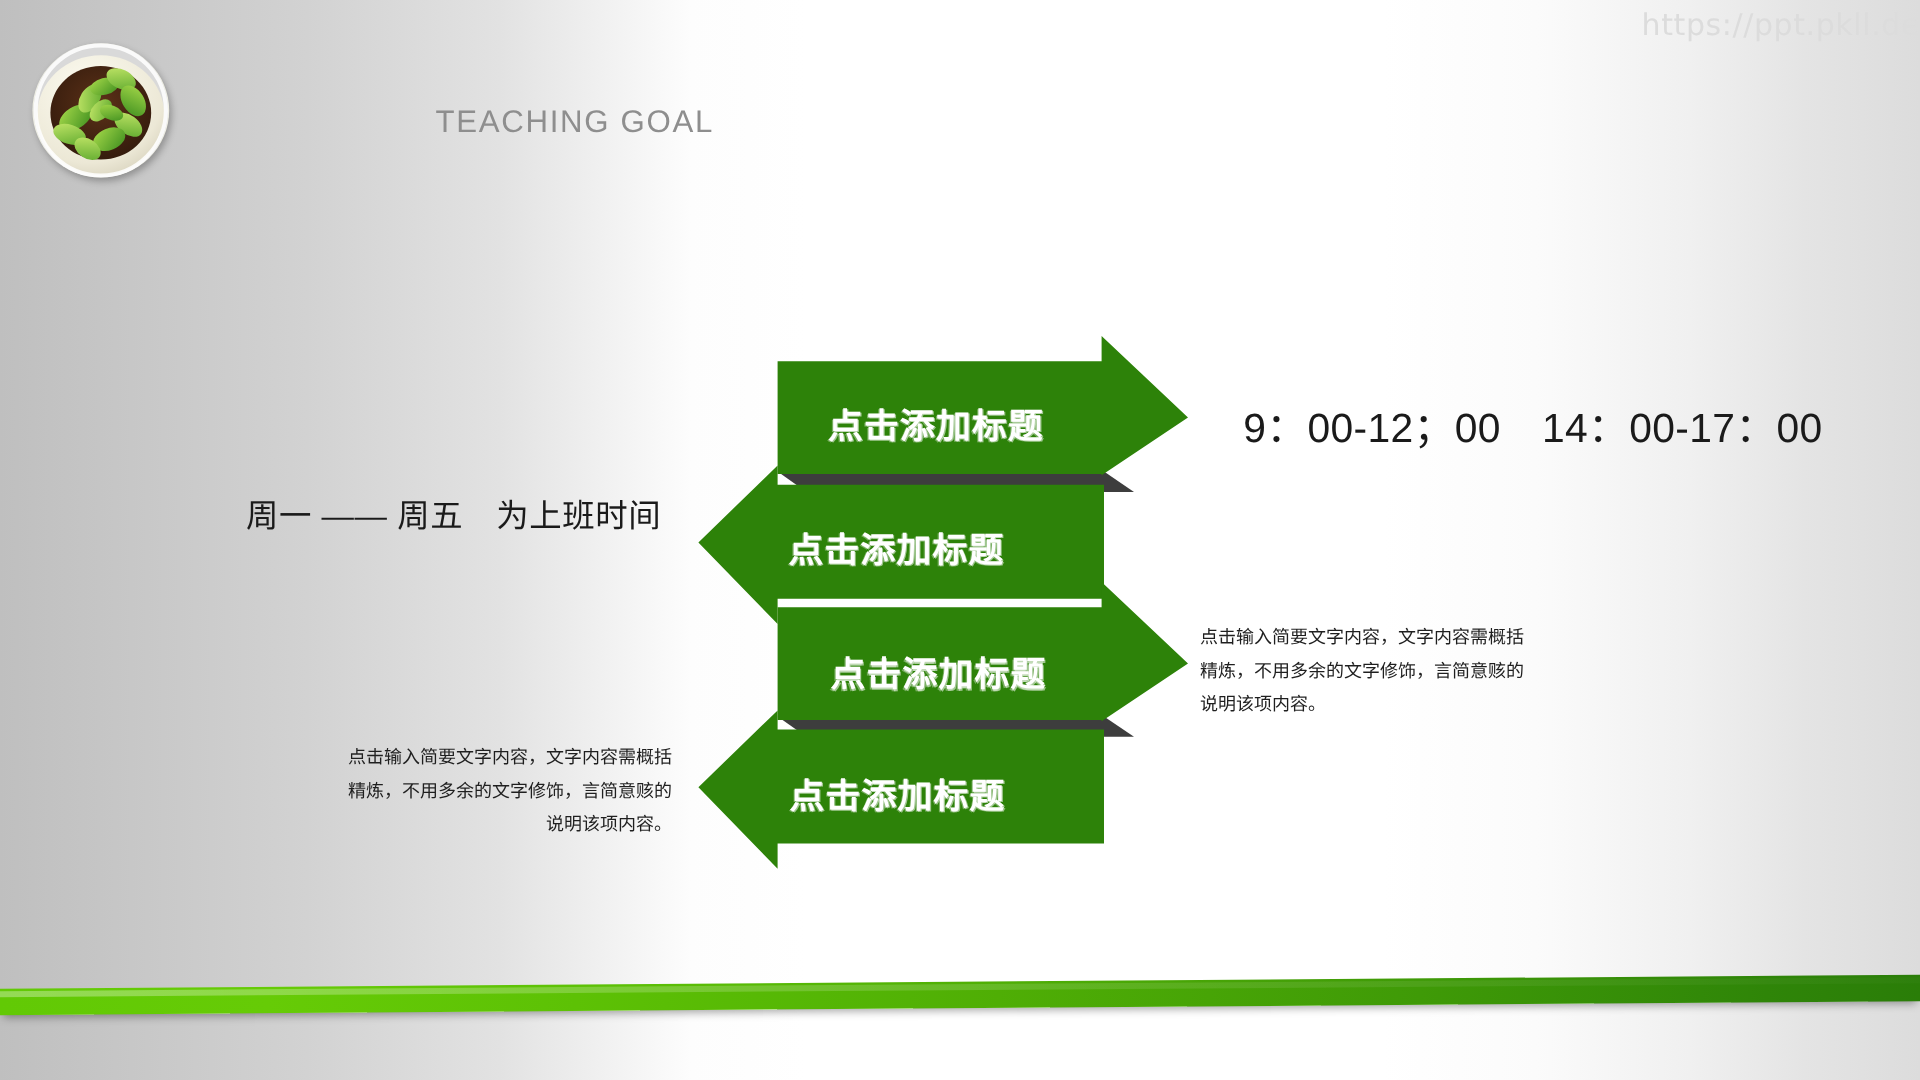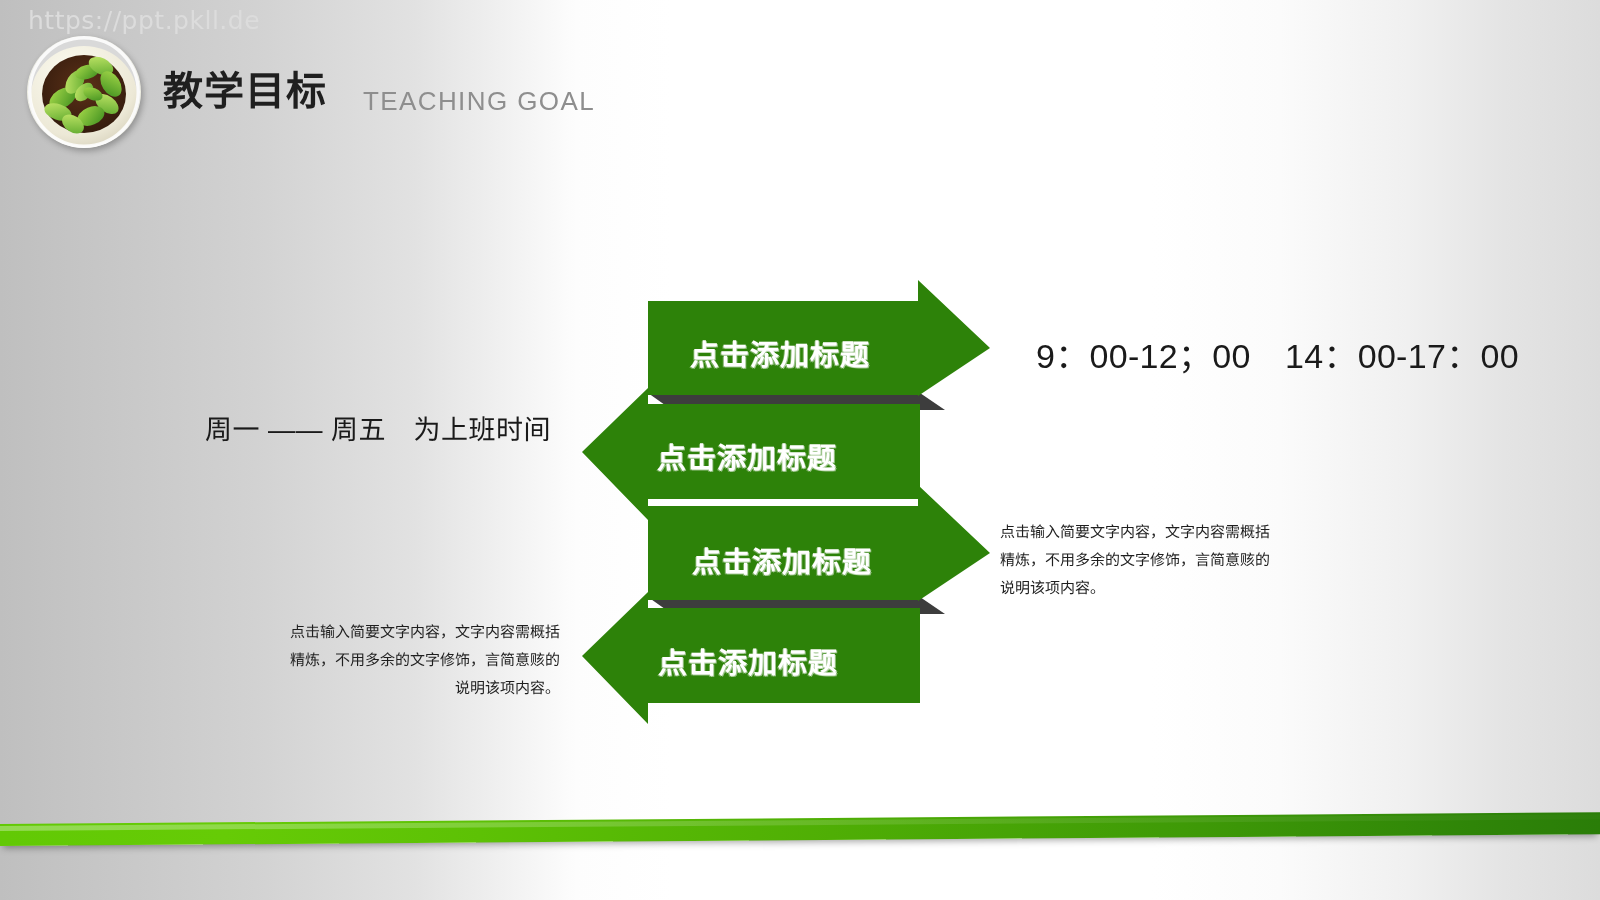--- a/index.html
+++ b/index.html
@@ -35,21 +35,21 @@
         #dcdcdc 100%);
     overflow: hidden;
   }
 
   
   .watermark {
     position: absolute;
     left: 0;
     right: 0;
     top: 6px;
-    text-align: left;
+    text-align: right;
     font-family: "DejaVu Sans", sans-serif;
     font-size: 25px;
     letter-spacing: 0.5px;
     color: #dcdcdc;
     user-select: none;
     white-space: nowrap;
     padding-left: 28px;
   }
 
   
@@ -257,21 +257,20 @@
             <ellipse cx="57" cy="56" rx="11" ry="7" fill="url(#leafB)" transform="rotate(-45 57 56)"></ellipse>
             <ellipse cx="66" cy="58" rx="10" ry="6" fill="url(#leafA)" transform="rotate(20 66 58)"></ellipse>
           </g>
 
           <path d="M6,62 a51,48 0 0 0 102,0 a51,52 0 0 1 -102,0 Z" fill="#ffffff" opacity="0.5"></path>
           <circle cx="57" cy="56" r="55" fill="none" stroke="#ffffff" stroke-width="5" opacity="0.85"></circle>
         </g>
       </svg>
     </div>
 
-    <div class="title-cn">教学目标</div>
 
     <div class="title-en">TEACHING GOAL</div>
   </div>
 
   <div class="diagram">
     <svg width="1600" height="900" viewBox="0 0 1600 900">
 
       <polygon points="648,393 920,393 945,410 672,410" fill="#3d3d3d"></polygon>
 
       <polygon points="648,597 920,597 945,614 672,614" fill="#3d3d3d"></polygon>

